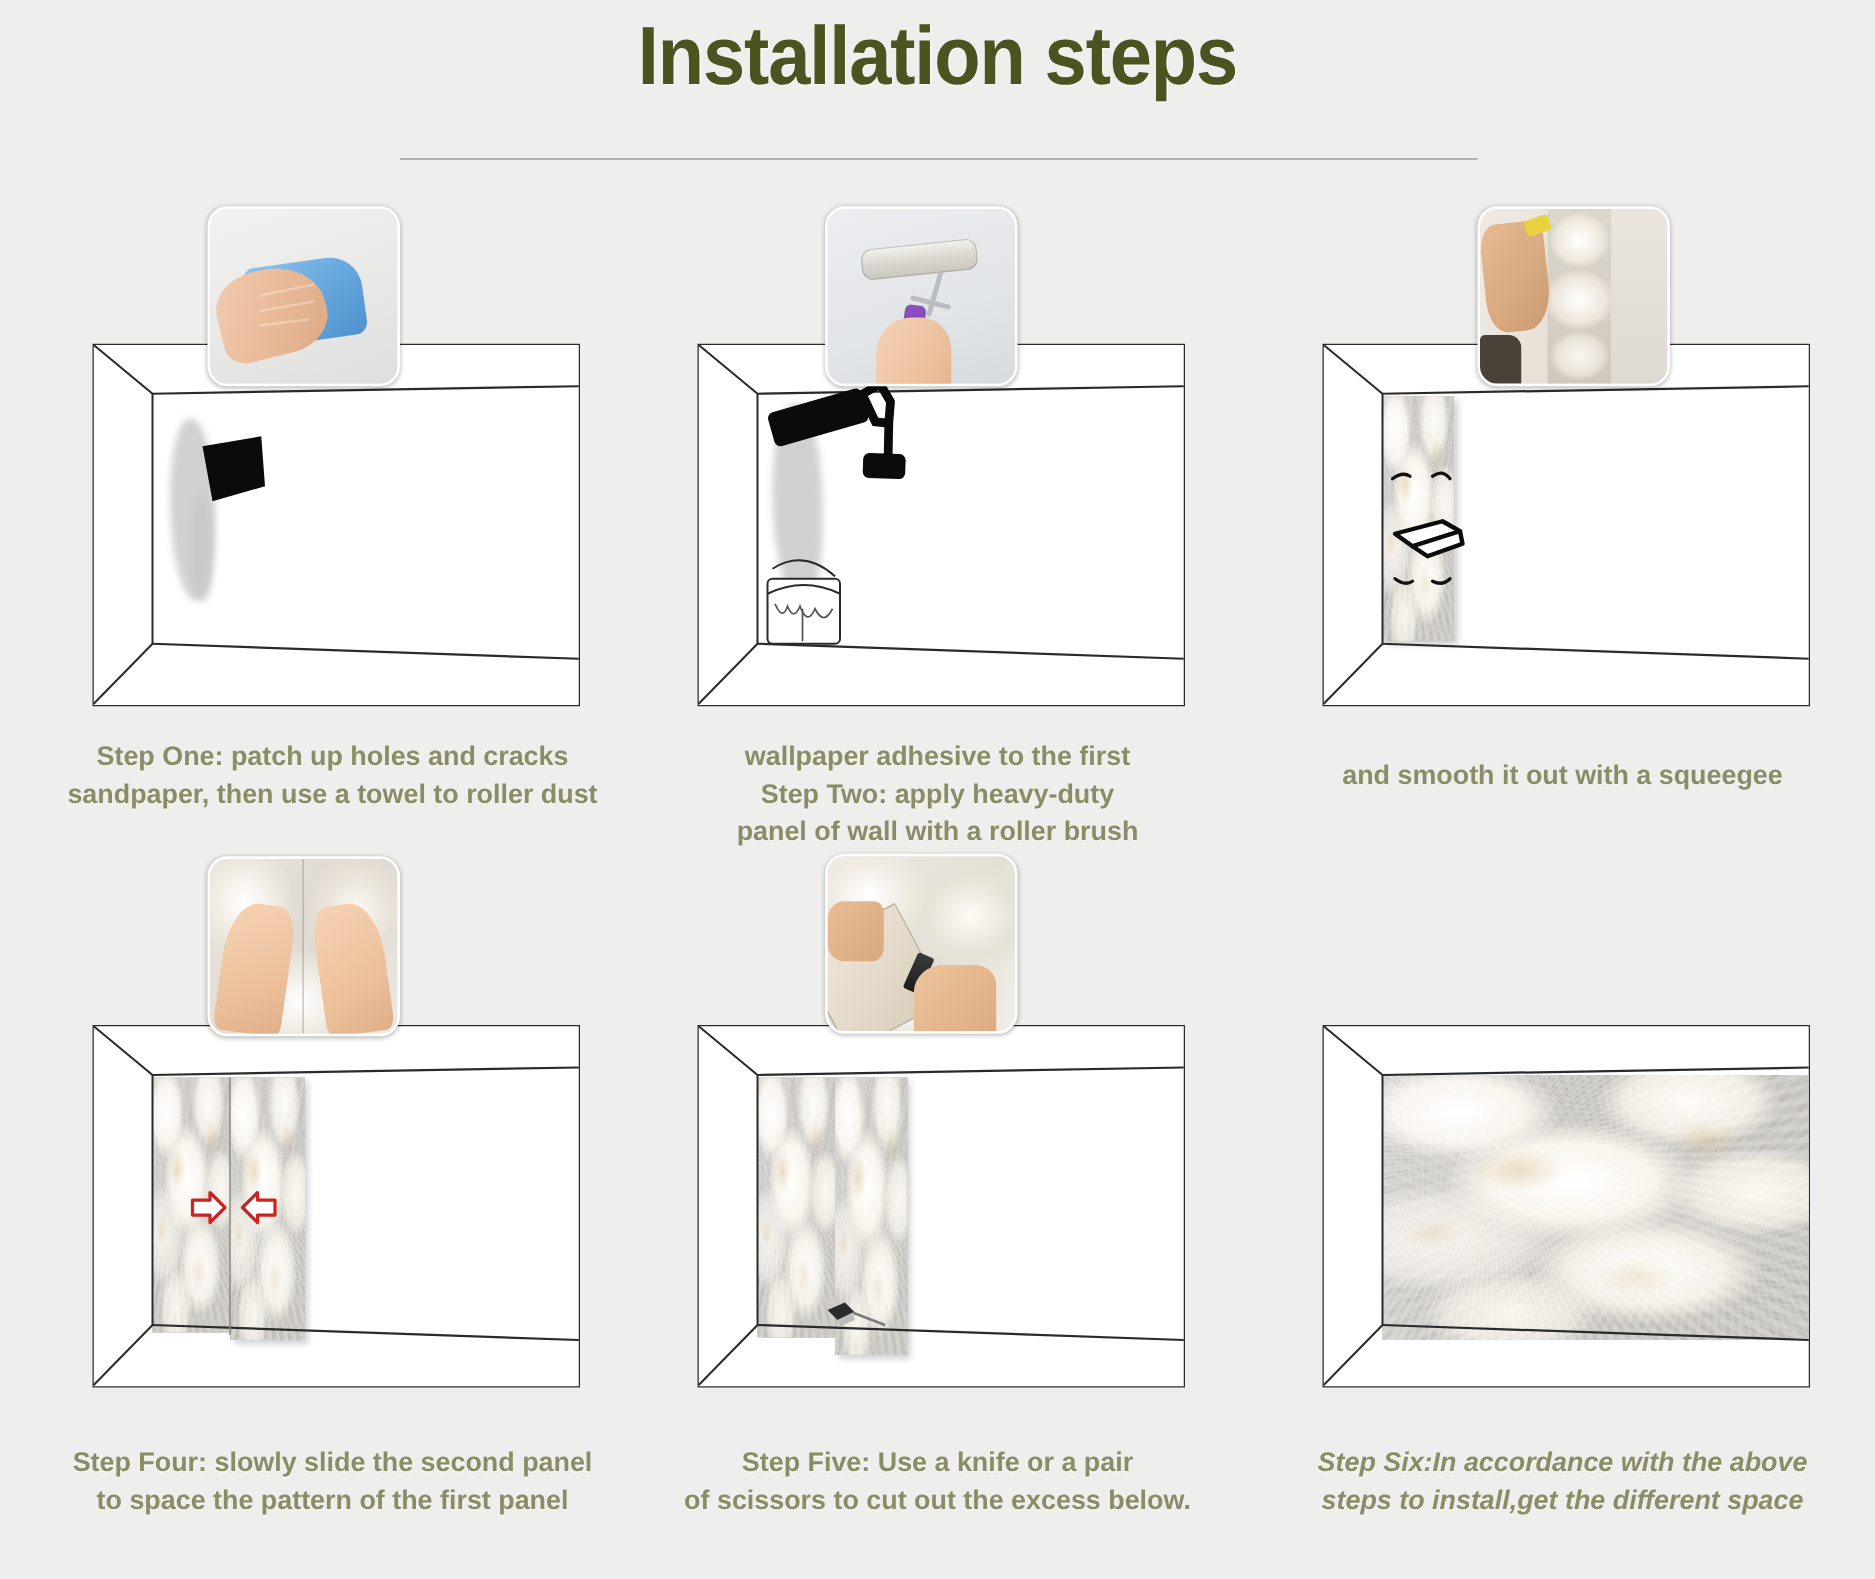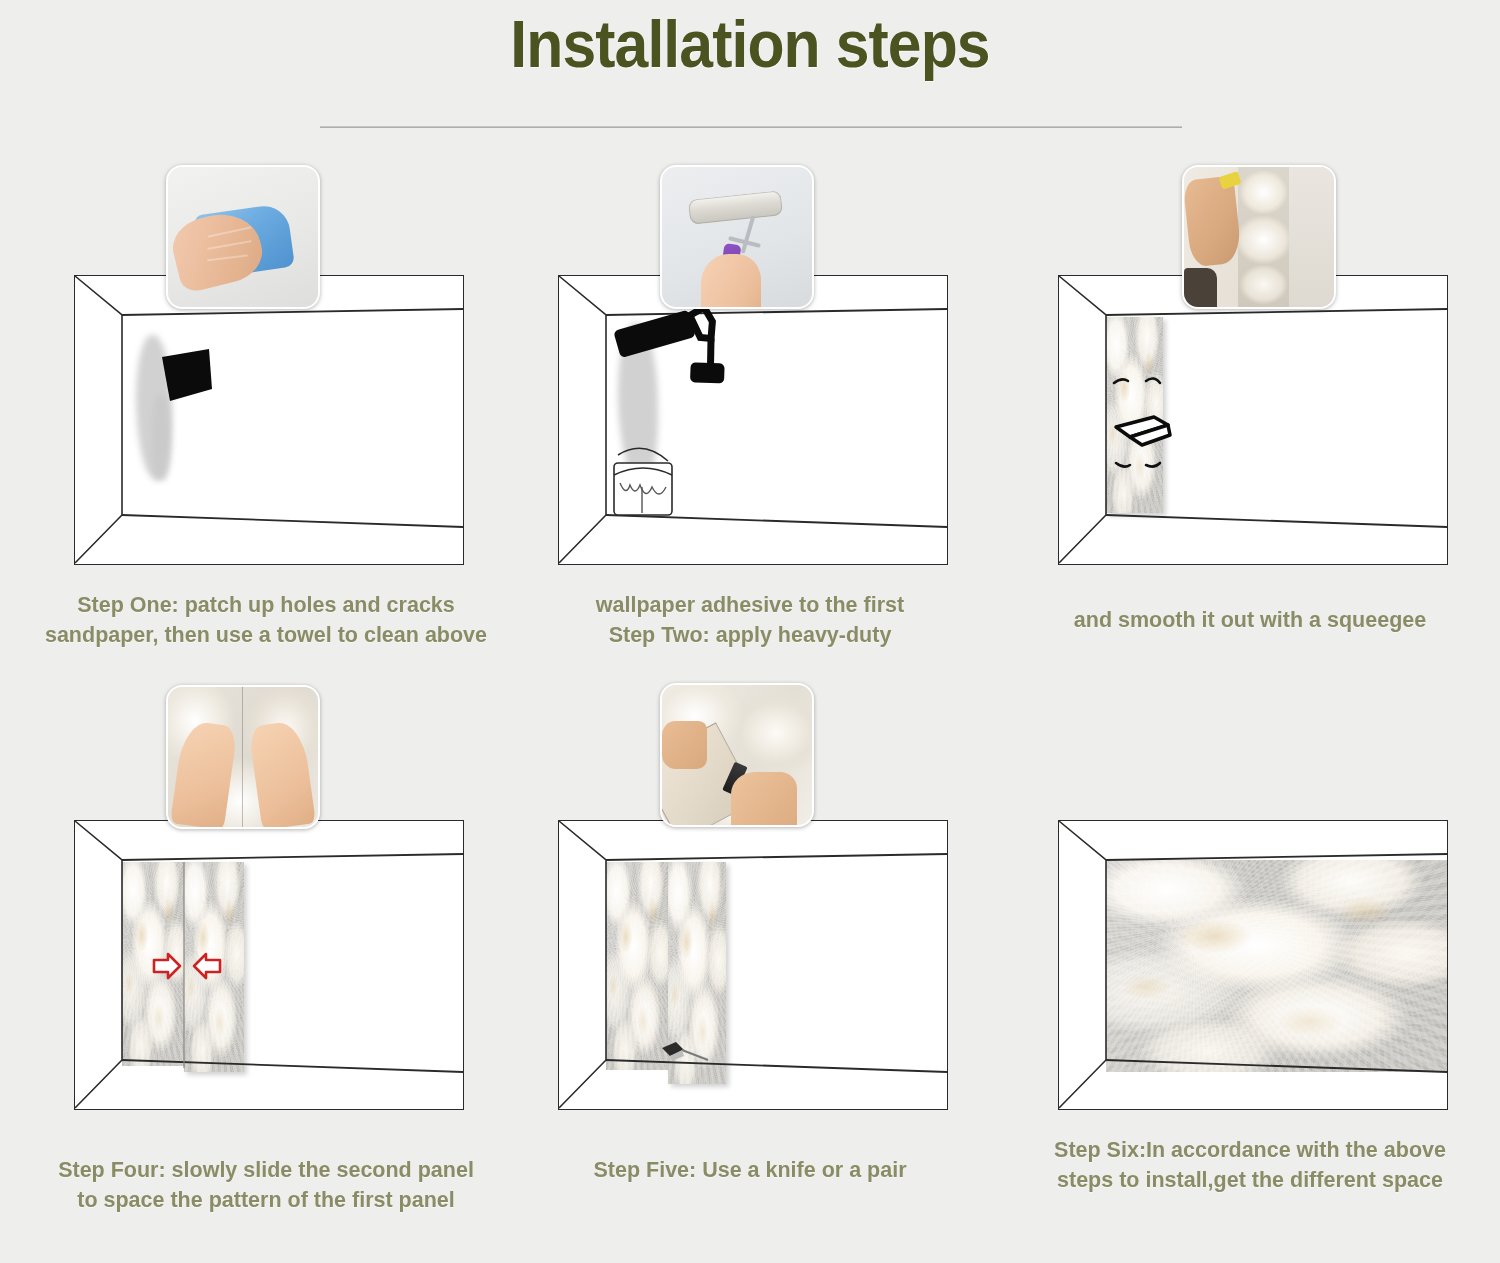--- a/index.html
+++ b/index.html
@@ -242,21 +242,21 @@
         <div class="ph ph-cloth">
           <div class="cloth"></div>
           <div class="hand"></div>
           <div class="f1"></div>
           <div class="f2"></div>
           <div class="f3"></div>
         </div>
       </div>
       <div class="caption">
         <span>Step One: patch up holes and cracks</span>
-        <span>sandpaper, then use a towel to clean above</span>
+        <span>sandpaper, then use a towel to roller dust</span>
       </div>
     </div>
 
     <div class="cell c1">
       <div class="room">
         <div class="roomfill"></div>
         <svg width="390" height="290" viewBox="0 0 390 290">
           <polyline points="1,1 48,40 48,240 1,288" fill="none" stroke="#2a2a2a" stroke-width="1.6"></polyline>
           <line x1="48" y1="40" x2="389" y2="34" stroke="#2a2a2a" stroke-width="1.8"></line>
           <line x1="48" y1="240" x2="389" y2="252" stroke="#2a2a2a" stroke-width="1.8"></line>
@@ -283,20 +283,21 @@
           <div class="rol"></div>
           <div class="bar"></div>
           <div class="bar2"></div>
           <div class="grip"></div>
           <div class="hand2"></div>
         </div>
       </div>
       <div class="caption">
         <span>wallpaper adhesive to the first</span>
         <span>Step Two: apply heavy-duty</span>
+        <span>panel of wall with a roller brush</span>
       </div>
     </div>
 
     <div class="cell c2">
       <div class="room">
         <div class="roomfill"></div>
         <div class="wp" style="left:48px;top:42px;width:57px;height:196px;box-shadow:3px 3px 5px rgba(0,0,0,.18);"></div>
         <svg width="390" height="290" viewBox="0 0 390 290" style="position:absolute;left:0;top:0;">
           <polyline points="1,1 48,40 48,240 1,288" fill="none" stroke="#2a2a2a" stroke-width="1.6"></polyline>
           <line x1="48" y1="40" x2="389" y2="34" stroke="#2a2a2a" stroke-width="1.8"></line>
@@ -382,32 +383,33 @@
         <div class="ph ph-cut">
           <div class="bg"></div>
           <div class="strip"></div>
           <div class="knife"></div>
           <div class="handA"></div>
           <div class="handB"></div>
         </div>
       </div>
       <div class="caption" style="top:460px;">
         <span>Step Five: Use a knife or a pair</span>
+        <span>of scissors to cut out the excess below.</span>
       </div>
     </div>
 
     <div class="cell c2">
       <div class="room">
         <div class="roomfill"></div>
         <div class="wp" style="left:48px;top:40px;width:341px;height:212px;"></div>
         <svg width="390" height="290" viewBox="0 0 390 290" style="position:absolute;left:0;top:0;">
           <polyline points="1,1 48,40 48,240 1,288" fill="none" stroke="#2a2a2a" stroke-width="1.6"></polyline>
           <line x1="48" y1="40" x2="389" y2="34" stroke="#2a2a2a" stroke-width="1.8"></line>
           <line x1="48" y1="240" x2="389" y2="252" stroke="#2a2a2a" stroke-width="1.8"></line>
         </svg>
       </div>
-      <div class="caption" style="top:440px;">
+      <div class="caption" style="top:460px;font-style:italic;">
         <span>Step Six:In accordance with the above</span>
         <span>steps to install,get the different space</span>
       </div>
     </div>
   </div>
 </div>
 
 </body></html>

